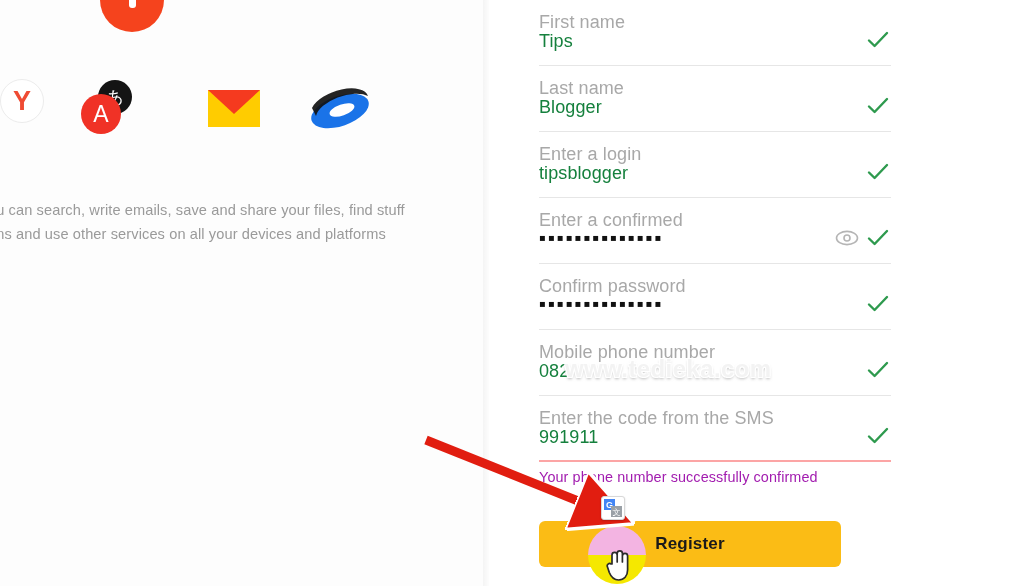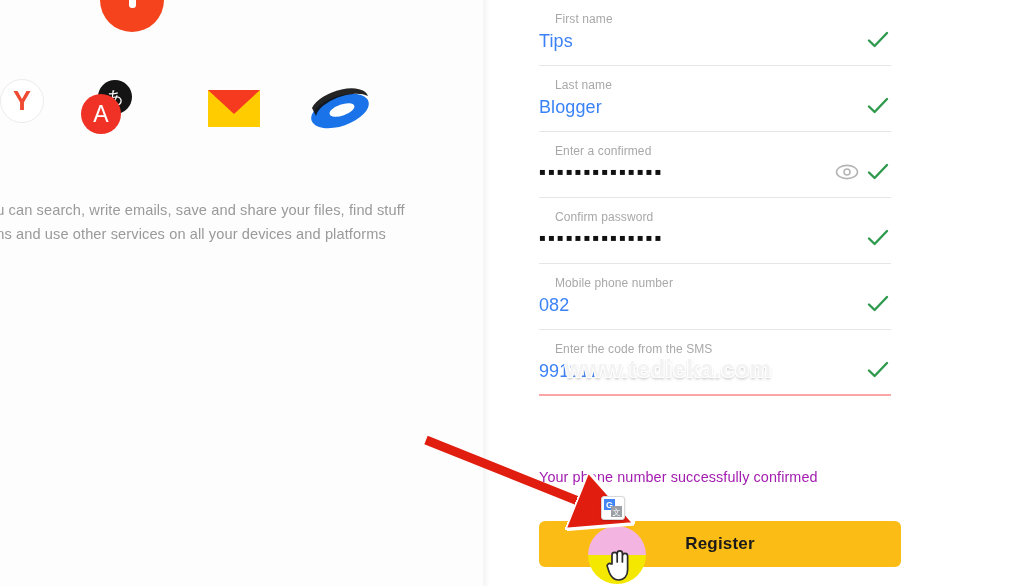--- a/index.html
+++ b/index.html
@@ -150,30 +150,30 @@
     width: 352px;
   }
   .field {
     position: relative;
     height: 66px;
     border-bottom: 1px solid #e6e6e6;
   }
   .field:last-child { border-bottom: 2px solid #fca5a5; }
   .field-label {
     position: absolute;
-    left: 16px; top: 12px;
-    font-size: 12px;
+    left: 0; top: 12px;
+    font-size: 18px;
     color: #a8a8a8;
     letter-spacing: 0.1px;
   }
   .field-value {
     position: absolute;
     left: 0; top: 31px;
     font-size: 18px;
-    color: #3b82f6;
+    color: #15803d;
     letter-spacing: 0.1px;
   }
   .field-value.dots {
     top: 34px;
     font-size: 10px;
     letter-spacing: 2.1px;
     color: #111;
     font-family: "DejaVu Sans", sans-serif;
   }
   .check {
@@ -205,21 +205,21 @@
     border: 1px solid #d8d8d8;
     border-radius: 3px;
     box-shadow: 0 1px 2px rgba(0,0,0,0.18);
     z-index: 20;
   }
 
   
   .register-btn {
     position: absolute;
     left: 539px; top: 521px;
-    width: 362px; height: 46px;
+    width: 302px; height: 46px;
     background: #fbbc15;
     border: none;
     border-radius: 6px;
     color: #1a1a1a;
     font-size: 17px;
     font-weight: bold;
     letter-spacing: 0.2px;
     cursor: pointer;
     z-index: 10;
     font-family: "Liberation Sans", sans-serif;
@@ -315,20 +315,27 @@
           </svg>
         </div>
         <div class="field">
           <div class="field-label">Last name</div>
           <div class="field-value">Blogger</div>
           <svg class="check" viewBox="0 0 22 18">
             <path d="M2 9.5 L7.6 15 L20 2" fill="none" stroke="#2e9a4e" stroke-width="2.4" stroke-linecap="round" stroke-linejoin="round"></path>
           </svg>
         </div>
         <div class="field">
+          <div class="field-label">Enter a login</div>
+          <div class="field-value">tipsblogger</div>
+          <svg class="check" viewBox="0 0 22 18">
+            <path d="M2 9.5 L7.6 15 L20 2" fill="none" stroke="#2e9a4e" stroke-width="2.4" stroke-linecap="round" stroke-linejoin="round"></path>
+          </svg>
+        </div>
+        <div class="field">
           <div class="field-label">Enter a confirmed</div>
           <div class="field-value dots">▪▪▪▪▪▪▪▪▪▪▪▪▪▪</div>
           <svg class="eye" viewBox="0 0 24 16">
             <ellipse cx="12" cy="8" rx="10.5" ry="6.6" fill="none" stroke="#b5b5b5" stroke-width="1.6"></ellipse>
             <circle cx="12" cy="8" r="3" fill="none" stroke="#b5b5b5" stroke-width="1.6"></circle>
           </svg>
           <svg class="check" viewBox="0 0 22 18">
             <path d="M2 9.5 L7.6 15 L20 2" fill="none" stroke="#2e9a4e" stroke-width="2.4" stroke-linecap="round" stroke-linejoin="round"></path>
           </svg>
         </div>

